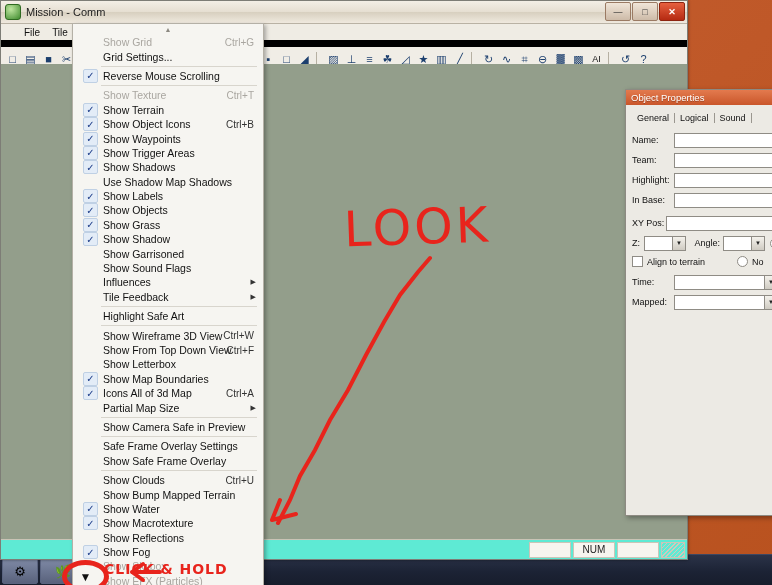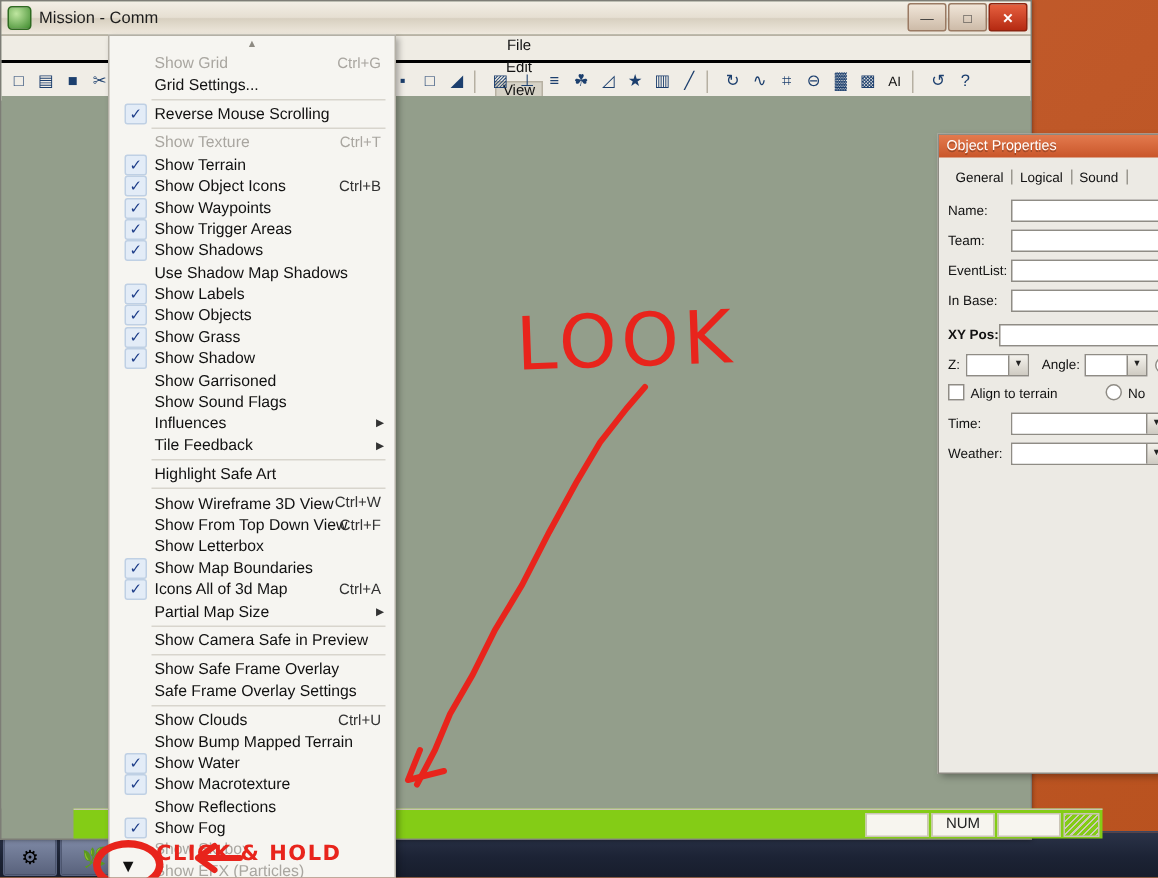--- a/index.html
+++ b/index.html
@@ -45,42 +45,42 @@
   #titlebar .txt{font-size:11px;color:#1d1d1d;white-space:nowrap;}
   #wctl{position:absolute;right:2px;top:1px;display:flex;gap:1px;}
   #wctl .b{
     width:24px;height:17px;border:1px solid #9a7a63;border-radius:2px;
     background:linear-gradient(180deg,#f0e5d8,#cdbba8);
     display:flex;align-items:center;justify-content:center;
     font-size:9px;color:#333;
   }
   #wctl .b.close{background:linear-gradient(180deg,#e6603f,#b52a12);border-color:#8d2410;color:#fff;font-weight:bold;}
   #menubar{
-    height:16px;background:#efece4;border-bottom:2px solid #000000;
-    display:flex;align-items:center;padding-left:4px;gap:2px;flex-direction:column;
+    height:16px;background:#efece4;border-bottom:7px solid #000000;
+    display:flex;align-items:center;padding-left:18px;gap:2px;
   }
   #menubar .mi{font-size:10px;color:#111;padding:1px 5px;}
   #menubar .mi.active{background:#d6d2c6;border:1px solid #b7b1a2;padding:0 4px;}
   #toolbar{
     height:24px;background:#f0ede6;border-bottom:1px solid #c9c3b5;
     display:flex;align-items:center;padding-left:3px;gap:1px;overflow:hidden;
   }
   .tbtn{
     width:17px;height:17px;display:flex;align-items:center;justify-content:center;
     font-size:11px;line-height:1;color:#1c3f6e;flex:0 0 auto;
   }
   .tsep{width:5px;height:15px;border-left:1px solid #b6b0a2;margin:0 2px;flex:0 0 auto;}
   #canvas{
     position:absolute;left:0;top:63px;right:0;bottom:20px;
     background:#939e8b;
   }
   #statusbar{
     position:absolute;left:0;bottom:0;width:686px;height:19px;
-    background:#84cc16;border-top:1px solid #c9c3b5;
-    display:flex;align-items:center;justify-content:flex-end;margin-left:48px;
+    background:#5eead4;border-top:1px solid #c9c3b5;
+    display:flex;align-items:center;justify-content:flex-end;
   }
   .sbox{
     height:14px;min-width:32px;margin-right:2px;
     border:1px solid #cbc5b7;background:#f7f5ef;
     font-size:10px;color:#222;display:flex;align-items:center;justify-content:center;
     padding:0 4px;
   }
   .sbox.grip{background:repeating-linear-gradient(135deg,#cfc9bb 0 1px,transparent 1px 3px);min-width:14px;}
   
   #dropmenu{
@@ -182,21 +182,21 @@
           <span>□</span>
         </div>
       <div class="b close">
           <span>✕</span>
         </div>
     </div>
   </div>
 
   <div id="menubar">
     <div class="mi">File</div>
-    <div class="mi">Edit</div>
+    <div class="mi">Tile</div>
     <div class="mi active">View</div>
   </div>
 
   <div id="toolbar">
       <div class="tbtn">□</div>
       <div class="tbtn">▤</div>
       <div class="tbtn">■</div>
       <div class="tbtn">✂</div>
       <div class="tbtn">▧</div>
       <div class="tbtn">▦</div>
@@ -346,24 +346,24 @@
       <div class="mrow">
         <div class="lbl">Partial Map Size</div>
         <div class="arw">▶</div>
       </div>
       <div class="msep"></div>
       <div class="mrow">
         <div class="lbl">Show Camera Safe in Preview</div>
       </div>
       <div class="msep"></div>
       <div class="mrow">
+        <div class="lbl">Safe Frame Overlay Settings</div>
+      </div>
+      <div class="mrow">
         <div class="lbl">Show Safe Frame Overlay</div>
-      </div>
-      <div class="mrow">
-        <div class="lbl">Safe Frame Overlay Settings</div>
       </div>
       <div class="msep"></div>
       <div class="mrow">
         <div class="lbl">Show Clouds</div>
         <div class="acc">Ctrl+U</div>
       </div>
       <div class="mrow">
         <div class="lbl">Show Bump Mapped Terrain</div>
       </div>
       <div class="mrow">
@@ -402,30 +402,30 @@
   <div id="objbody">
     <div class="frow">
       <div class="flabel">Name:</div>
       <div class="finput"></div>
     </div>
     <div class="frow">
       <div class="flabel">Team:</div>
       <div class="finput"></div>
     </div>
     <div class="frow">
-      <div class="flabel">EventList:</div>
+      <div class="flabel">Highlight:</div>
       <div class="finput"></div>
     </div>
     <div class="frow">
       <div class="flabel">In Base:</div>
       <div class="finput"></div>
     </div>
 
     <div class="frow" style="margin-top:5px;">
-      <div class="flabel" style="width:34px;font-weight:bold;">XY Pos:</div>
+      <div class="flabel" style="width:34px;">XY Pos:</div>
       <div class="finput"></div>
     </div>
 
     <div class="frow">
       <div class="flabel" style="width:12px;">Z:</div>
       <div class="fcombo" style="width:40px;flex:0 0 auto;">
         <div class="fld"></div>
         <div class="btn">▼</div>
       </div>
       <div class="flabel" style="width:34px;text-align:right;padding-right:3px;">Angle:</div>
@@ -444,21 +444,21 @@
     </div>
 
     <div class="frow" style="margin-top:4px;">
       <div class="flabel">Time:</div>
       <div class="fcombo" style="flex:1 1 auto;margin-right:8px;">
         <div class="fld"></div>
         <div class="btn">▼</div>
       </div>
     </div>
     <div class="frow">
-      <div class="flabel">Weather:</div>
+      <div class="flabel">Mapped:</div>
       <div class="fcombo" style="flex:1 1 auto;margin-right:8px;">
         <div class="fld"></div>
         <div class="btn">▼</div>
       </div>
     </div>
   </div>
 </div>
 
 <div id="annot">
   <svg width="772" height="585" style="position:absolute;left:0;top:0;">

